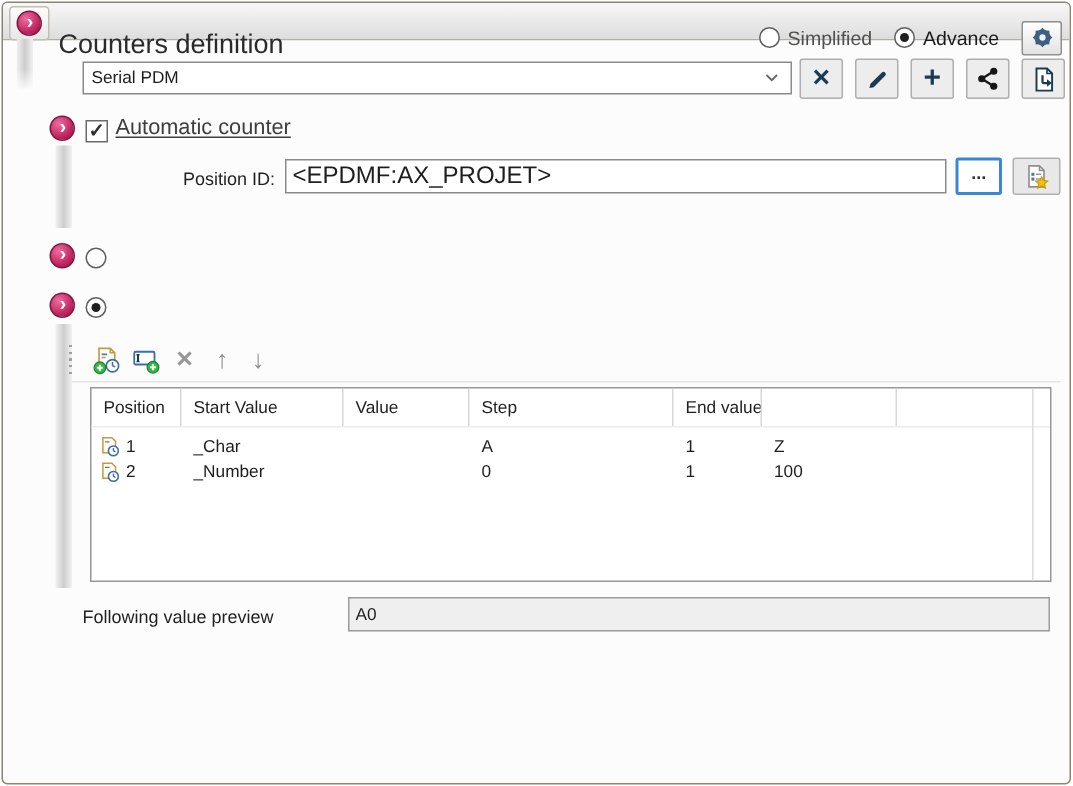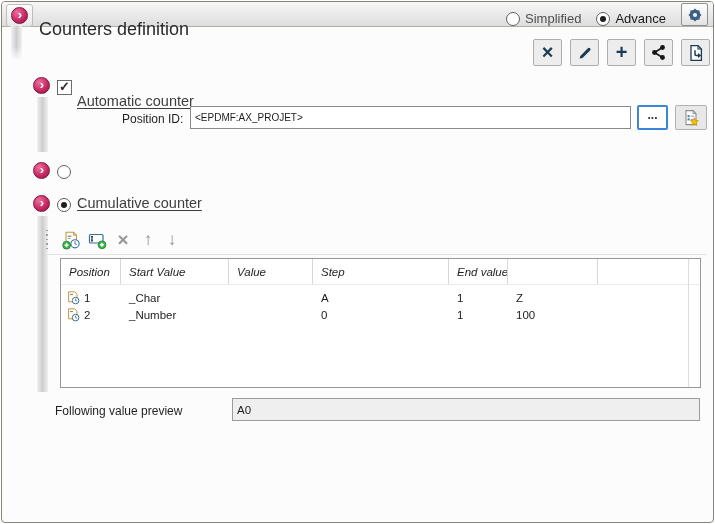--- a/index.html
+++ b/index.html
@@ -12,21 +12,21 @@
     background:linear-gradient(#f7f7f7,#dddddd);border-bottom:1px solid #b3afa6;
     border-radius:3px 3px 0 0;}
   .pink-tab{position:absolute;left:4px;top:2px;width:25px;height:21px;border:1px solid #c2beb5;
     border-radius:3px;background:linear-gradient(#fdfdfd,#e7e7e7);display:flex;align-items:center;justify-content:center;}
   .pink-circle{width:17px;height:17px;border-radius:50%;
     background:radial-gradient(circle at 35% 30%,#ef6ea0,#c22660 60%,#8f1746);
     border:1px solid #7e1440;color:#fff;font-weight:bold;font-size:13px;line-height:15px;
     display:flex;align-items:center;justify-content:center;box-sizing:border-box;}
   .pink-circle span{transform:translate(0.5px,-1.5px);}
   .hdr-title{position:absolute;left:37px;top:17px;font-size:18px;font-weight:normal;color:#2b2b2b;}
-  .hdr-right{position:absolute;right:5px;top:0;height:24px;display:flex;align-items:flex-end;gap:15px;}
+  .hdr-right{position:absolute;right:5px;top:11px;height:24px;display:flex;align-items:center;gap:15px;}
   .radio-row{display:flex;align-items:center;gap:5px;}
   .radio{width:12px;height:12px;border:1px solid #5f5f5f;border-radius:50%;background:#fff;
     display:flex;align-items:center;justify-content:center;box-sizing:content-box;}
   .radio .dot{width:6px;height:6px;border-radius:50%;background:#1e1e1e;display:none;}
   .radio.sel .dot{display:block;}
   .mode-label{font-size:13px;color:#4f4f4f;}
   .mode-label.sel{color:#1a1a1a;}
   .gear-btn{width:25px;height:21px;border:1px solid #8f8f8f;border-radius:2px;
     background:linear-gradient(#ffffff,#e3e3e3);display:flex;align-items:center;justify-content:center;}
 
@@ -43,41 +43,41 @@
   .sec-icon{position:absolute;}
   .band{position:absolute;width:11px;background:linear-gradient(to right,#f1f1f1,#cdcdcd 50%,#f1f1f1);}
   .band.fade{-webkit-mask-image:linear-gradient(#000 60%,transparent);mask-image:linear-gradient(#000 60%,transparent);}
   .checkbox{position:absolute;width:13px;height:13px;border:1px solid #6a6a6a;background:#fff;
     display:flex;align-items:center;justify-content:center;box-sizing:content-box;}
   .checkbox .mark{font-size:13px;font-weight:bold;color:#2f2f2f;transform:translate(0px,-1px);}
   .sec-label{position:absolute;font-size:14.5px;color:#3e3e3e;text-decoration:underline;text-underline-offset:2px;}
 
   .cid-label{position:absolute;left:122px;top:112px;font-size:12px;color:#1f1f1f;}
   .cid-input{position:absolute;left:190px;top:106px;width:441px;height:23px;border:1px solid #8a8a8a;
-    box-sizing:border-box;font-family:"Liberation Sans",sans-serif;font-size:10px;color:#1d1d1d;padding:0 4px;background:#fff;}
+    box-sizing:border-box;font-family:"Liberation Sans",sans-serif;font-size:16px;color:#1d1d1d;padding:0 4px;background:#fff;}
   .browse-btn{position:absolute;left:637px;top:105px;width:31px;height:25px;border:2px solid #3a86d9;
     background:#fff;border-radius:2px;box-sizing:border-box;display:flex;align-items:center;justify-content:center;
     font-size:12px;font-weight:bold;color:#333;line-height:1;}
   .browse-btn span{transform:translateY(-3px);}
   .star-btn{position:absolute;left:675px;top:105px;width:32px;height:25px;border:1px solid #b0b0b0;
     background:#e8e8e8;border-radius:2px;box-sizing:border-box;display:flex;align-items:center;justify-content:center;}
 
   
   .grip{position:absolute;left:46px;top:230px;width:2px;height:20px;
     background:repeating-linear-gradient(to bottom,#9f9f9f 0 1.5px,transparent 1.5px 4.5px);}
   .mini-btn{position:absolute;width:22px;height:22px;display:flex;align-items:center;justify-content:center;}
   .gray-glyph{font-size:19px;font-weight:bold;color:#979797;line-height:1;}
   .arrow-glyph{font-size:17px;font-weight:bold;color:#8d8d8d;line-height:1;}
   .tbar-line{position:absolute;left:48px;right:8px;top:254px;height:1px;background:#e4e4e4;}
 
   
   .grid{position:absolute;left:60px;top:258px;width:641px;height:130px;border:1px solid #979797;
     background:#fff;box-sizing:border-box;}
   .grid-header{display:grid;grid-template-columns:60px 108px 84px 136px 59px 90px 90px 1fr;height:25px;
-    border-bottom:1px solid #ececec;font-style:italic;}
+    border-bottom:1px solid #ececec;}
   .gh-cell{font-size:11.5px;color:#1f1f1f;display:flex;align-items:center;padding-left:8px;
     border-right:1px solid #d8d8d8;overflow:hidden;white-space:nowrap;}
   .gh-cell.blank{padding-left:0;}
   .grid-row{display:grid;grid-template-columns:60px 108px 84px 136px 59px 90px 90px 1fr;height:17px;}
   .gr-cell{font-size:11.5px;color:#1d1d1d;display:flex;align-items:center;padding-left:8px;
     overflow:hidden;white-space:nowrap;}
   .gr-cell.pos{gap:4px;padding-left:5px;}
   .grid-body{padding-top:4px;}
   .scroll-strip{position:absolute;top:0;bottom:0;right:11px;width:1px;background:#dcdcdc;}
 
@@ -122,20 +122,28 @@
                 <circle cx="8" cy="8" r="5.3"></circle>
               </g>
               <circle cx="8" cy="8" r="2.1" fill="#eef2f6"></circle>
             </svg>
         </span>
       </div>
     </div>
   </div>
   <div class="band fade" style="left:11px;top:26px;height:34px;"></div>
 
+  <div class="combo">
+    <span class="combo-text">Serial PDM</span>
+    <span class="combo-arrow">
+      <svg width="9" height="6" viewBox="0 0 9 6">
+          <polyline points="1,1 4.5,4.5 8,1" fill="none" stroke="#666" stroke-width="1.2"></polyline>
+        </svg>
+    </span>
+  </div>
   <div class="tool-btn" style="left:533px;">
     <span class="tb-glyph">×</span>
   </div>
   <div class="tool-btn" style="left:570px;">
     <span>
       <svg width="16" height="16" viewBox="0 0 16 16">
           <path d="M2.6 13.6 L3.3 10.9 L10.9 3.3 A1.55 1.55 0 0 1 13.1 5.5 L5.5 13.1 Z" fill="#1b3b54"></path>
         </svg>
     </span>
   </div>
@@ -170,21 +178,21 @@
 
   <div class="sec-icon" style="left:33px;top:77px;">
     <div class="pink-circle">
         <span>›</span>
       </div>
   </div>
   <div class="band" style="left:37px;top:97px;height:55px;"></div>
   <div class="checkbox" style="left:57px;top:80px;">
     <span class="mark">✓</span>
   </div>
-  <div class="sec-label" style="left:77px;top:93px;text-align:right;">Automatic counter</div>
+  <div class="sec-label" style="left:77px;top:77px;text-align:right;">Automatic counter</div>
 
   <div class="cid-label">Position ID:</div>
   <input class="cid-input" value="&lt;EPDMF:AX_PROJET&gt;" style="">
   <div class="browse-btn">
     <span>...</span>
   </div>
   <div class="star-btn">
     <span>
       <svg width="18" height="18" viewBox="0 0 18 18">
           <path d="M4 1.6 h7 l3 3 v11 h-10 z" fill="#fdfdfd" stroke="#8f8f8f" stroke-width="1.1"></path>
@@ -207,21 +215,20 @@
 
   <div class="sec-icon" style="left:33px;top:195px;">
     <div class="pink-circle">
         <span>›</span>
       </div>
   </div>
   <div class="band" style="left:37px;top:216px;height:176px;"></div>
   <div class="radio sel" style="position:absolute;left:57px;top:198px;">
       <div class="dot"></div>
     </div>
-  <div class="sec-label" style="left:77px;top:195px;">Cumulative counter</div>
 
   <div class="grip"></div>
   <div class="mini-btn" style="left:60px;top:229px;">
     <span>
       <svg width="19" height="19" viewBox="0 0 19 19">
           <path d="M4 1.2 h7.5 l3 3 v9.5 h-10.5 z" fill="#fffef6" stroke="#c09a45" stroke-width="1.1"></path>
           <path d="M11.5 1.2 v3 h3" fill="none" stroke="#c09a45" stroke-width="1"></path>
           <line x1="5.8" y1="5.2" x2="9.4" y2="5.2" stroke="#5b78a0" stroke-width="1.1"></line>
           <line x1="5.8" y1="7.4" x2="8.4" y2="7.4" stroke="#9a9a9a" stroke-width="1"></line>
           <circle cx="13" cy="12.8" r="4.1" fill="#fff" stroke="#3a6ea5" stroke-width="1.1"></circle>

